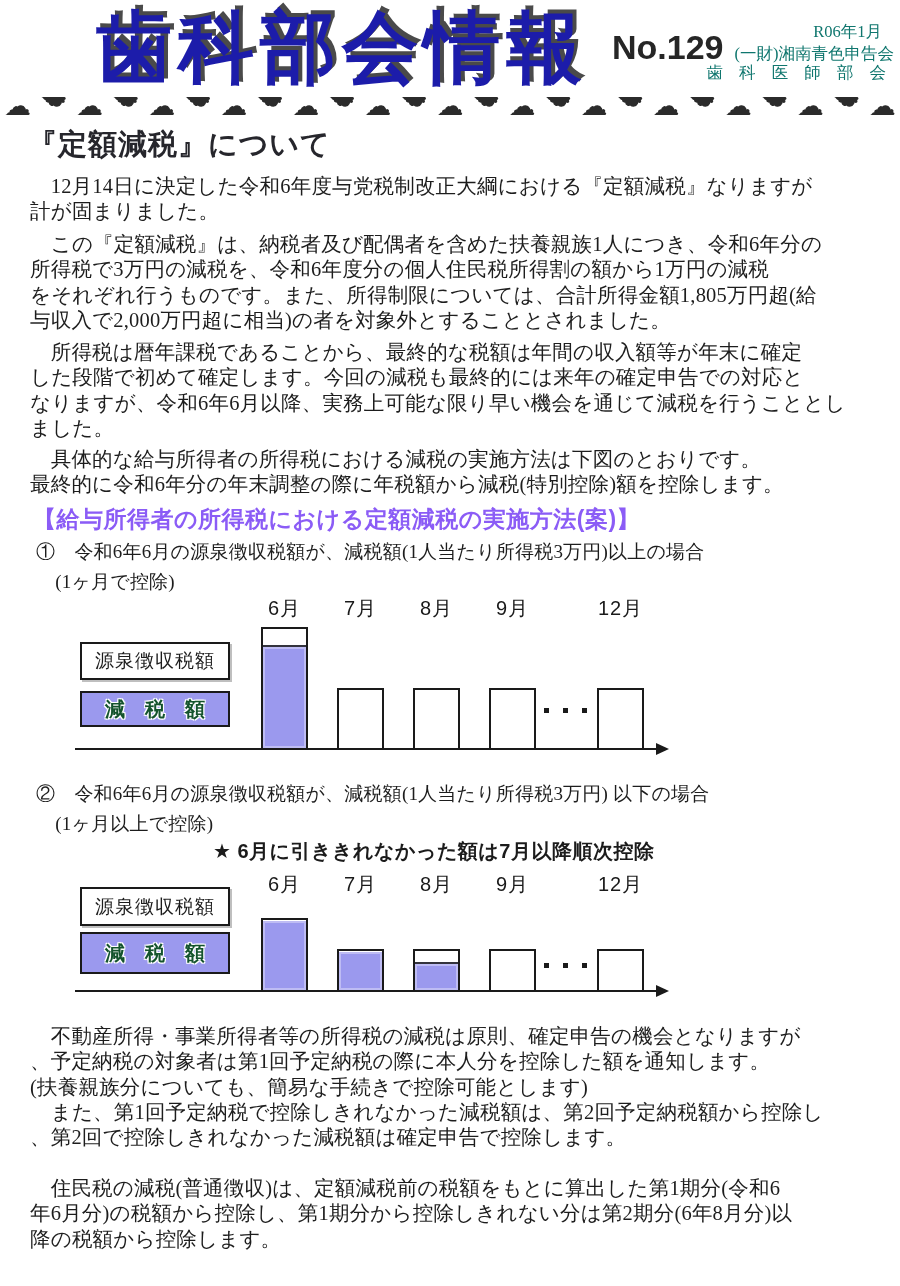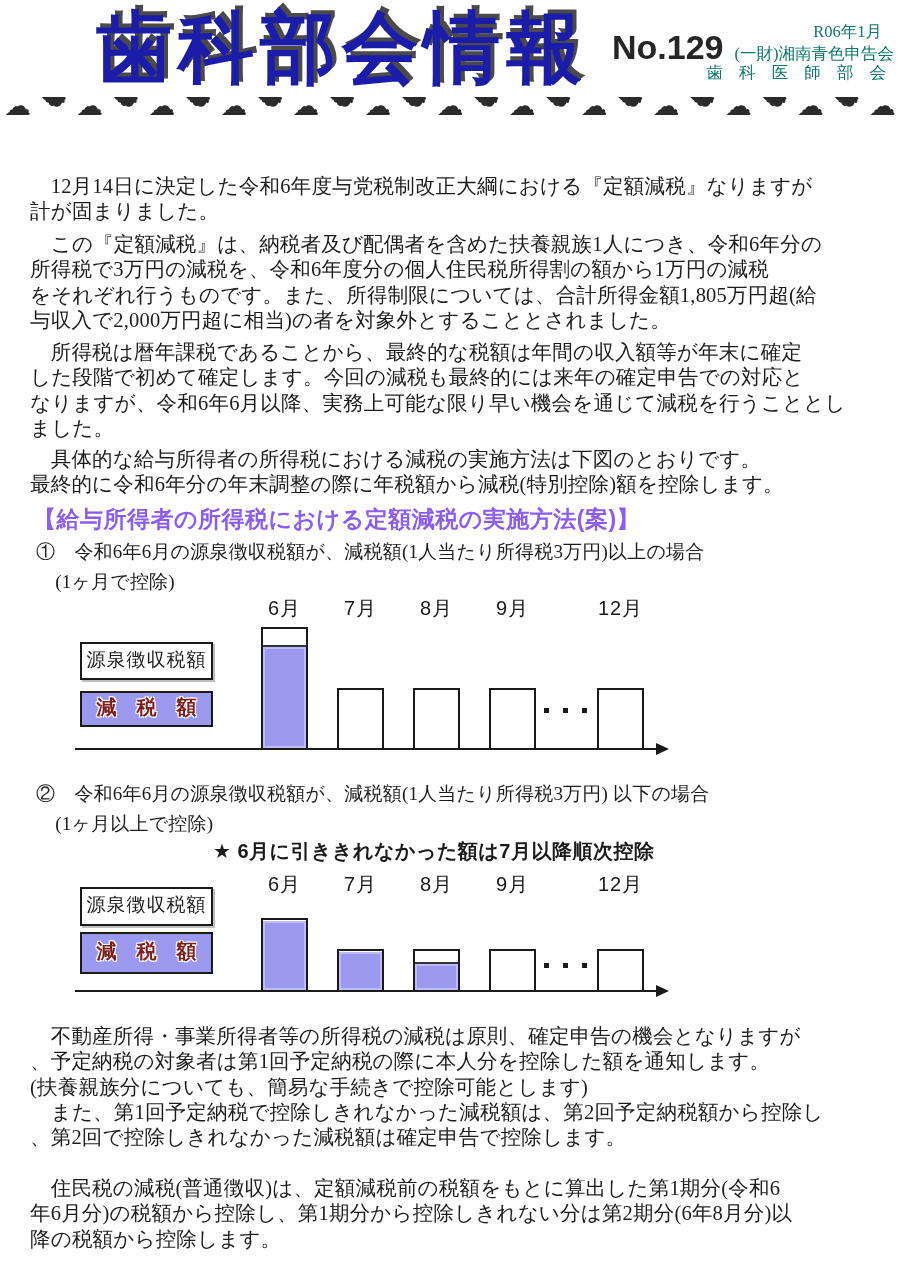--- a/index.html
+++ b/index.html
@@ -91,29 +91,29 @@
   #chart-1 .x-axis{top:152.5px;} #chart-2 .x-axis{top:120.5px;}
   .axis-arrow{
     position:absolute;width:0;height:0;
     border-left:13px solid #1a1a1a;border-top:6px solid transparent;border-bottom:6px solid transparent;
   }
   #chart-1 .axis-arrow{left:586px;top:148px;} #chart-2 .axis-arrow{left:586px;top:116px;}
 
   .dot{position:absolute;width:5px;height:5px;background:#1a1a1a;}
 
   .legend-box{
-    position:absolute;left:10px;width:133px;box-sizing:border-box;
+    position:absolute;left:10px;width:150px;box-sizing:border-box;
     border:2.5px solid #1a1a1a;text-align:center;
-    font-family:Liberation Mono, monospace;
+    font-family:Liberation Sans, sans-serif;
   }
   .legend-white{background:#ffffff;font-size:19px;color:#1c1c1c;letter-spacing:1px;
     box-shadow:2px 2px 0 rgba(0,0,0,0.25);}
   #chart-1 .legend-white{top:47px;height:38px;line-height:34px;}
   #chart-2 .legend-white{top:18px;height:39px;line-height:35px;}
-  .legend-blue{font-size:20px;font-weight:bold;color:#7f1d1d;
+  .legend-blue{font-size:20px;font-weight:bold;color:#14532d;
     text-shadow:0 0 2px #fff,1px 1px 0 #fff,-1px -1px 0 #fff,1px -1px 0 #fff,-1px 1px 0 #fff;}
   #chart-1 .legend-blue{top:96px;height:36px;line-height:32px;}
   #chart-2 .legend-blue{top:63px;height:42px;line-height:38px;}
 
   .source-note{
     position:absolute;right:10px;top:1258px;
     font-size:20px;color:#1d1d1d;letter-spacing:0.5px;
   }
 </style>
 </head>
@@ -150,20 +150,21 @@
       <span class="flip">☁</span>
       <span>☁</span>
       <span class="flip">☁</span>
       <span>☁</span>
       <span class="flip">☁</span>
       <span>☁</span>
       <span class="flip">☁</span>
       <span>☁</span>
     </div>
 
+  <div class="art-title gothic">『定額減税』について</div>
   <div class="para" id="p1">　12月14日に決定した令和6年度与党税制改正大綱における『定額減税』なりますが
 計が固まりました。</div>
   <div class="para" id="p2">　この『定額減税』は、納税者及び配偶者を含めた扶養親族1人につき、令和6年分の
 所得税で3万円の減税を、令和6年度分の個人住民税所得割の額から1万円の減税
 をそれぞれ行うものです。また、所得制限については、合計所得金額1,805万円超(給
 与収入で2,000万円超に相当)の者を対象外とすることとされました。</div>
   <div class="para" id="p3">　所得税は暦年課税であることから、最終的な税額は年間の収入額等が年末に確定
 した段階で初めて確定します。今回の減税も最終的には来年の確定申告での対応と
 なりますが、令和6年6月以降、実務上可能な限り早い機会を通じて減税を行うこととし
 ました。</div>

